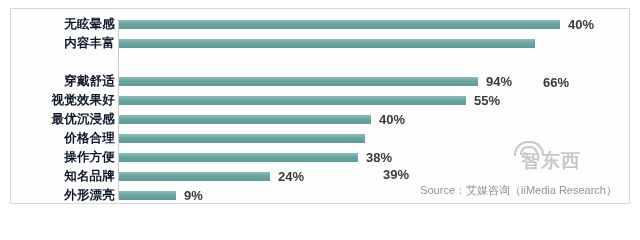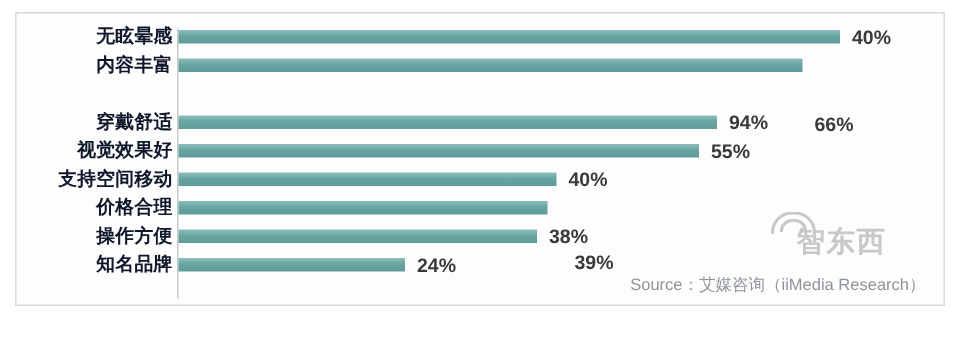--- a/index.html
+++ b/index.html
@@ -107,21 +107,21 @@
     position: absolute;
     right: 8px;
     bottom: 30px;
     width: 110px;
     height: 34px;
     opacity: 0.38;
     pointer-events: none;
   }
   #watermark .wm-text {
     position: absolute;
-    left: 20px;
+    left: 10px;
     top: 9px;
     font-size: 19px;
     font-weight: bold;
     color: #6c7278;
     letter-spacing: 1px;
     white-space: nowrap;
   }
   #watermark .wm-arc {
     position: absolute;
     left: 3px;
@@ -179,21 +179,21 @@
 
     <div class="bar-row" style="top:82px;">
       <div class="cat-label">视觉效果好</div>
       <div class="bar-track">
         <div class="bar-fill" style="width:347px;"></div>
         <div class="value-label" style="left:355px;">55%</div>
       </div>
     </div>
 
     <div class="bar-row" style="top:101px;">
-      <div class="cat-label">支持空间移动</div>
+      <div class="cat-label">最优沉浸感</div>
       <div class="bar-track">
         <div class="bar-fill" style="width:252px;"></div>
         <div class="value-label" style="left:260px;">40%</div>
       </div>
     </div>
 
     <div class="bar-row" style="top:120px;">
       <div class="cat-label">价格合理</div>
       <div class="bar-track">
         <div class="bar-fill" style="width:246px;"></div>
@@ -210,20 +210,27 @@
     </div>
 
     <div class="bar-row" style="top:158px;">
       <div class="cat-label">知名品牌</div>
       <div class="bar-track">
         <div class="bar-fill" style="width:151px;"></div>
         <div class="value-label" style="left:159px;">24%</div>
       </div>
     </div>
 
+    <div class="bar-row" style="top:177px;">
+      <div class="cat-label">外形漂亮</div>
+      <div class="bar-track">
+        <div class="bar-fill" style="width:57px;"></div>
+        <div class="value-label" style="left:65px;">9%</div>
+      </div>
+    </div>
 
   </div>
 
   <div id="watermark">
     <div class="wm-arc"></div>
     <div class="wm-arc2"></div>
     <div class="wm-text">智东西</div>
   </div>
 
   <div id="source-block">

